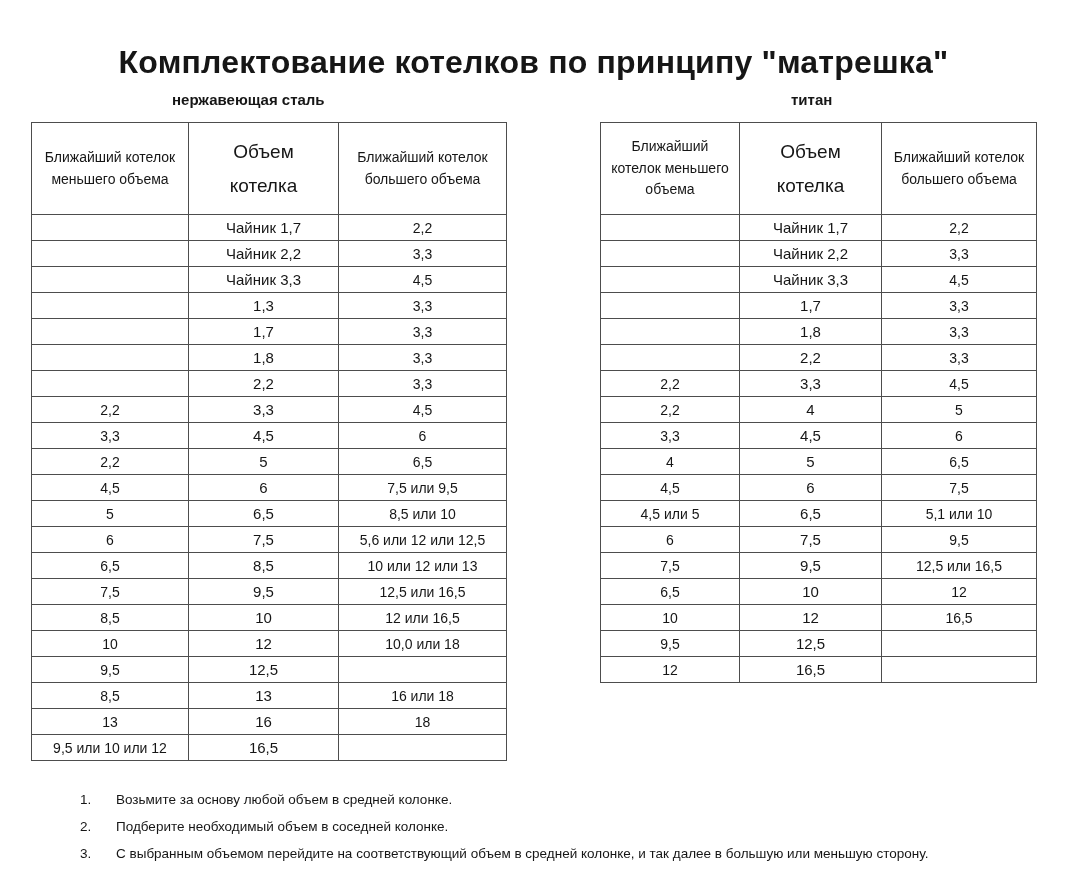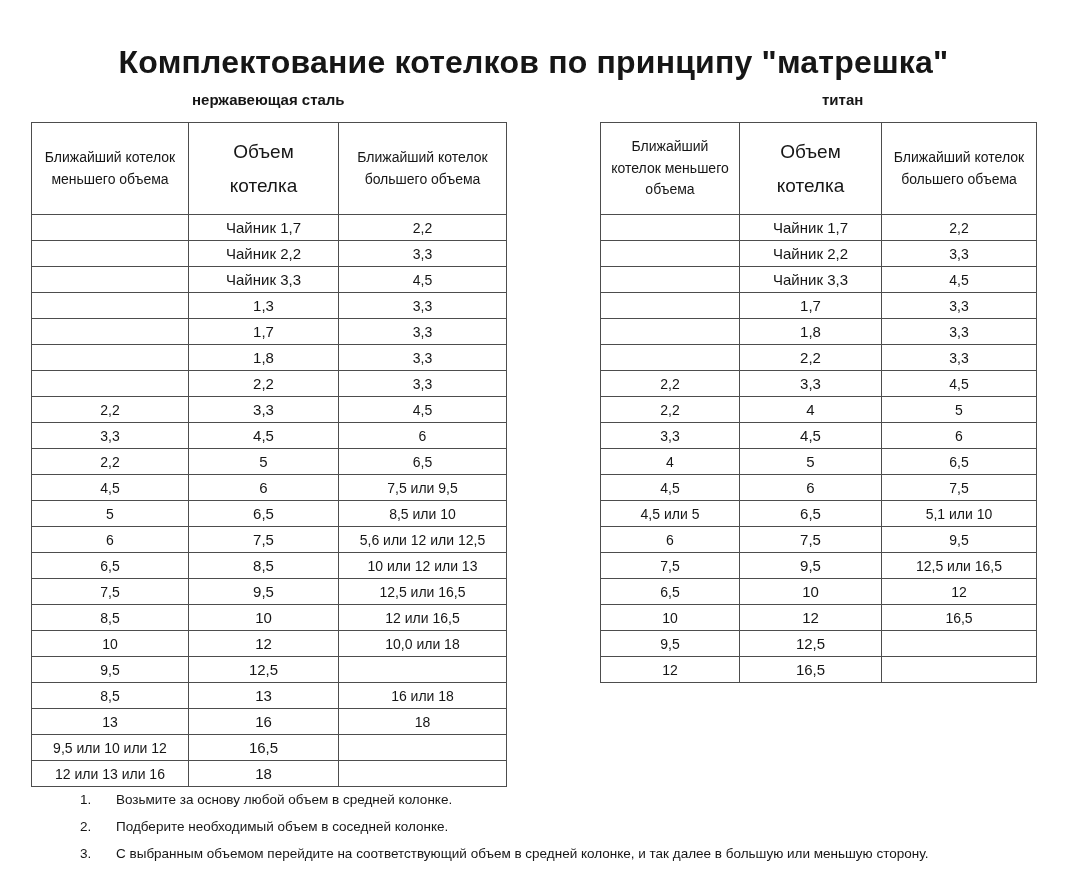--- a/index.html
+++ b/index.html
@@ -11,22 +11,22 @@
   }
   .page-title {
     position:absolute; top:44px; left:0; width:100%;
     text-align:center; font-size:32px; font-weight:bold;
     letter-spacing:0.2px;
   }
   .subtitle {
     position:absolute; top:91px;
     font-size:15px; font-weight:bold;
   }
-  .subtitle.sub-left  { left:192px; }
-  .subtitle.sub-right { left:822px; }
+  .subtitle.sub-left  { left:172px; }
+  .subtitle.sub-right { left:791px; }
 
   table.matryoshka {
     position:absolute; top:122px;
     border-collapse:collapse; table-layout:fixed;
     background:#fff;
   }
   table.t-left  { left:31px;  width:475px; }
   table.t-right { left:600px; width:436px; }
 
   table.matryoshka th, table.matryoshka td {
@@ -173,25 +173,20 @@
       <tr>
         <td class="c-side">13</td>
         <td class="c-mid">16</td>
         <td class="c-side">18</td>
       </tr>
       <tr>
         <td class="c-side">9,5 или 10 или 12</td>
         <td class="c-mid">16,5</td>
         <td class="c-side"></td>
       </tr>
-      <tr>
-        <td class="c-side">12 или 13 или 16</td>
-        <td class="c-mid">18</td>
-        <td class="c-side"></td>
-      </tr>
     </tbody>
 </table>
 
 <table class="matryoshka t-right">
   <colgroup>
     <col style="width:139px">
       <col style="width:142px">
       <col style="width:155px">
   </colgroup>
   <thead>

